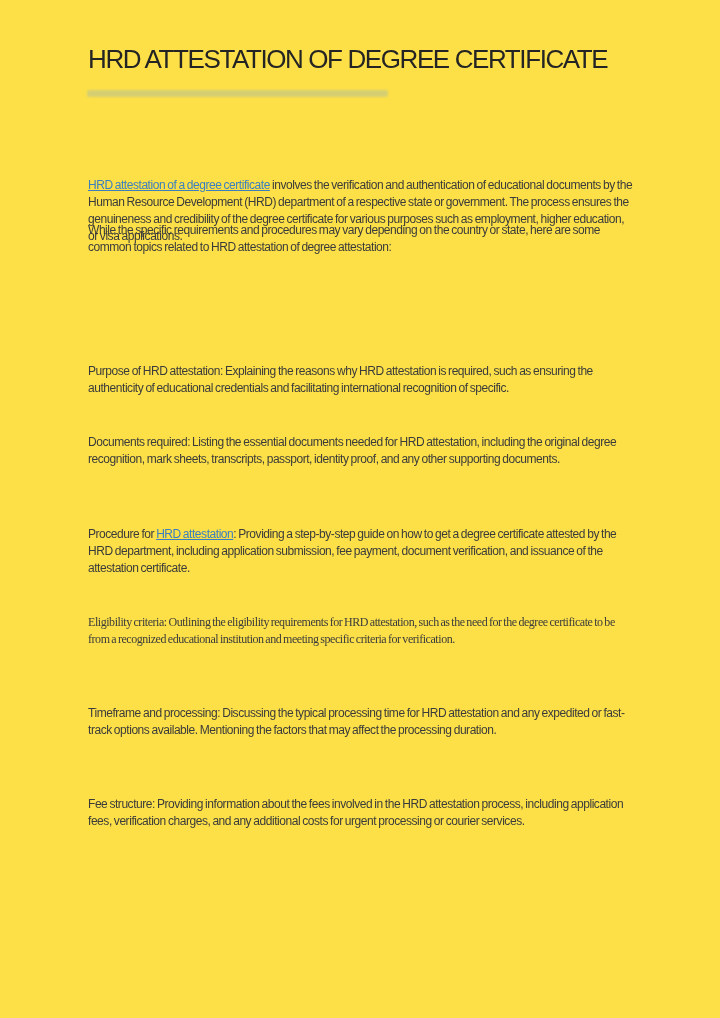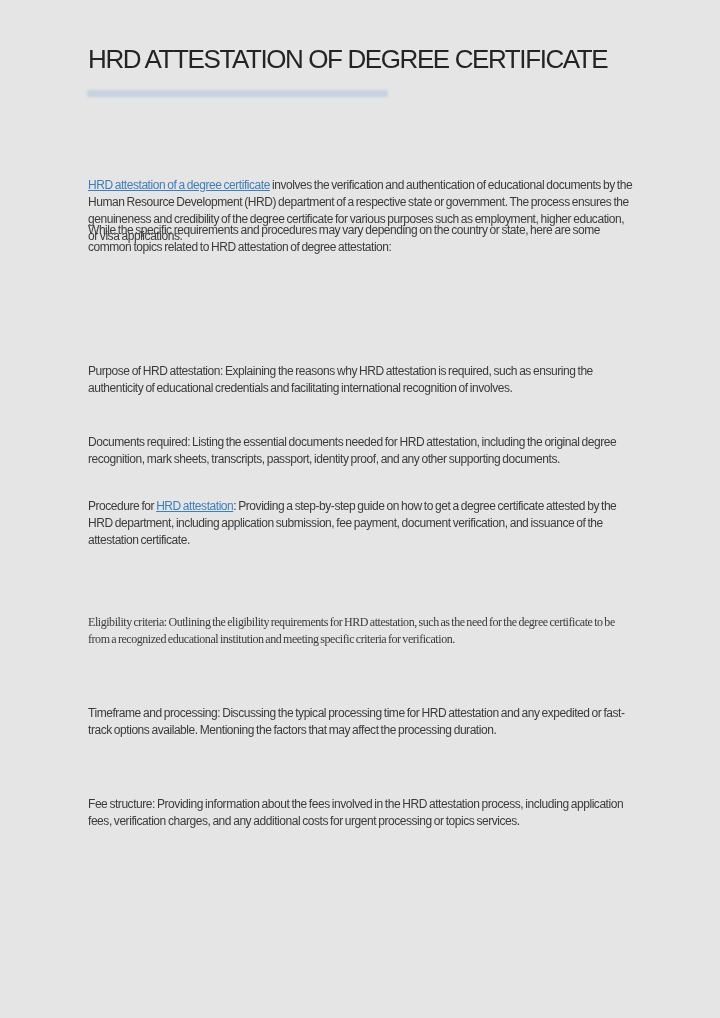--- a/index.html
+++ b/index.html
@@ -4,21 +4,21 @@
 <style>
   html, body {
     margin: 0;
     padding: 0;
     background: #ffffff;
   }
   .page {
     position: relative;
     width: 720px;
     height: 1018px;
-    background: #e5e5e5;
+    background: #fde047;
     font-family: "Liberation Sans", sans-serif;
     overflow: hidden;
   }
   .doc-title {
     position: absolute;
     top: 45px;
     left: 88px;
     width: 560px;
     margin: 0;
     font-size: 26px;
@@ -53,32 +53,32 @@
   .para a {
     color: var(--link-color, #3b7fc0);
     text-decoration: underline;
     cursor: pointer;
   }
   .p1 { top: 132px; margin-top: 45px; }
   .p2 { top: 222px; }
   .p3 { top: 292px; }
   .p4 { top: 363px; }
   .p5 { top: 434px; }
-  .p6 { top: 498px; }
+  .p6 { top: 526px; }
   .p7 { top: 614px; font-family: Liberation Serif, serif; }
   .p8 { top: 705px; }
   .p9 { top: 796px; }
 </style>
 </head>
 <body>
 
 <div class="page">
   <h1 class="doc-title">HRD ATTESTATION OF DEGREE CERTIFICATE</h1>
   <div class="ghost-highlight"></div>
   <p class="para p1"><a href="#">HRD attestation of a degree certificate</a><span> involves the verification and authentication of educational documents by the Human Resource Development (HRD) department of a respective state or government. The process ensures the genuineness and credibility of the degree certificate for various purposes such as employment, higher education, or visa applications.</span></p>
   <p class="para p2"><span>While the specific requirements and procedures may vary depending on the country or state, here are some common topics related to HRD attestation of degree attestation:</span></p>
-  <p class="para p4"><span>Purpose of HRD attestation: Explaining the reasons why HRD attestation is required, such as ensuring the authenticity of educational credentials and facilitating international recognition of involves.</span></p>
+  <p class="para p4"><span>Purpose of HRD attestation: Explaining the reasons why HRD attestation is required, such as ensuring the authenticity of educational credentials and facilitating international recognition of specific.</span></p>
   <p class="para p5"><span>Documents required: Listing the essential documents needed for HRD attestation, including the original degree recognition, mark sheets, transcripts, passport, identity proof, and any other supporting documents.</span></p>
   <p class="para p6"><span>Procedure for </span><a href="#">HRD attestation</a><span>: Providing a step-by-step guide on how to get a degree certificate attested by the HRD department, including application submission, fee payment, document verification, and issuance of the attestation certificate.</span></p>
   <p class="para p7"><span>Eligibility criteria: Outlining the eligibility requirements for HRD attestation, such as the need for the degree certificate to be from a recognized educational institution and meeting specific criteria for verification.</span></p>
   <p class="para p8"><span>Timeframe and processing: Discussing the typical processing time for HRD attestation and any expedited or fast-track options available. Mentioning the factors that may affect the processing duration.</span></p>
-  <p class="para p9"><span>Fee structure: Providing information about the fees involved in the HRD attestation process, including application fees, verification charges, and any additional costs for urgent processing or topics services.</span></p>
+  <p class="para p9"><span>Fee structure: Providing information about the fees involved in the HRD attestation process, including application fees, verification charges, and any additional costs for urgent processing or courier services.</span></p>
 </div>
 
 </body></html>

